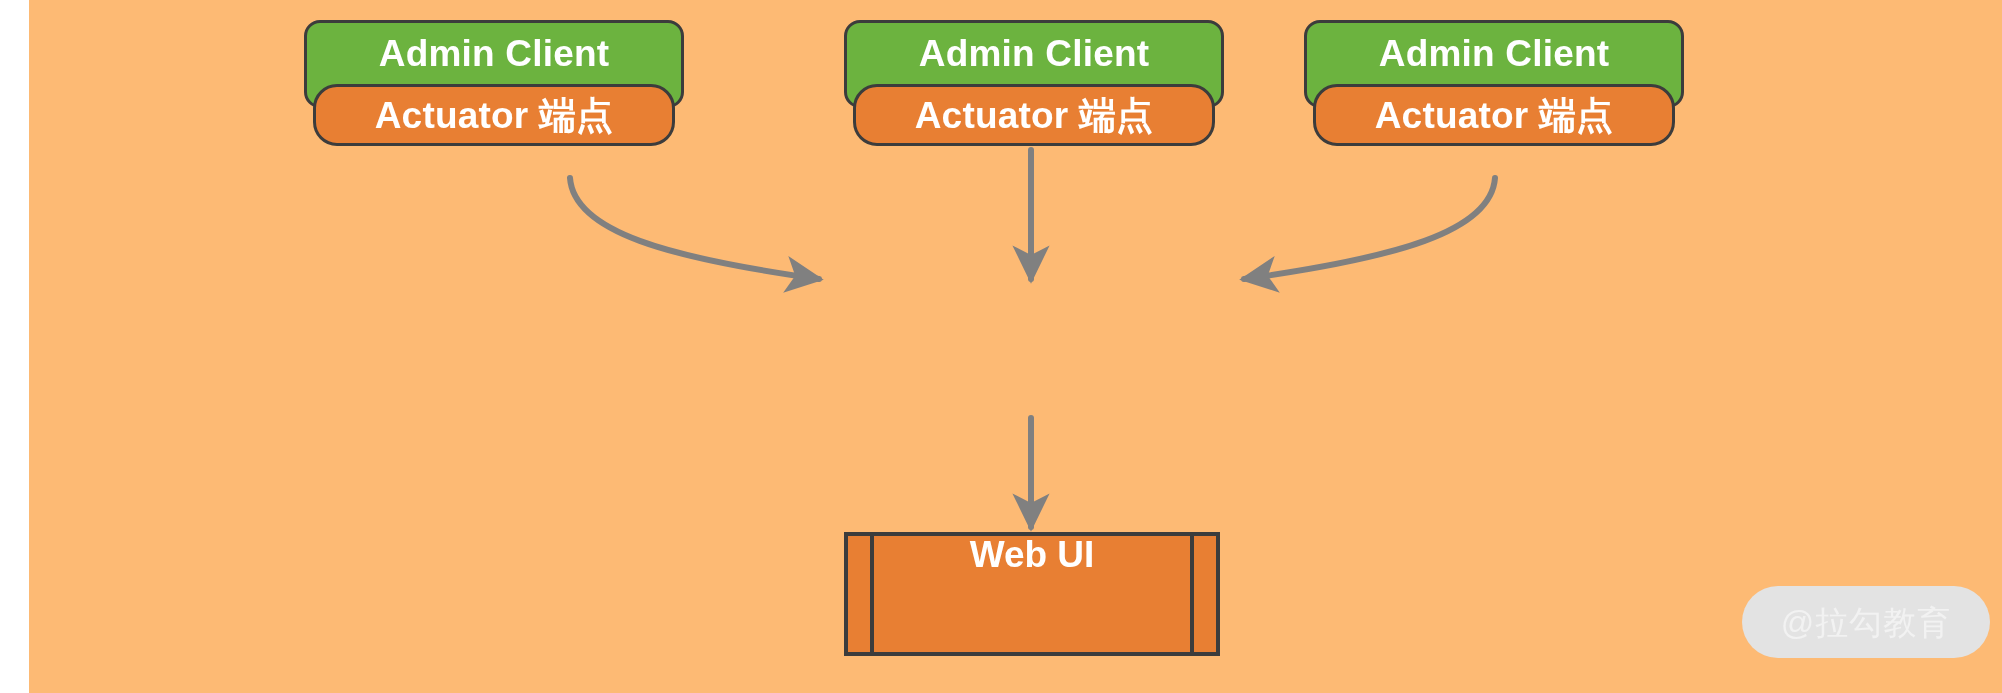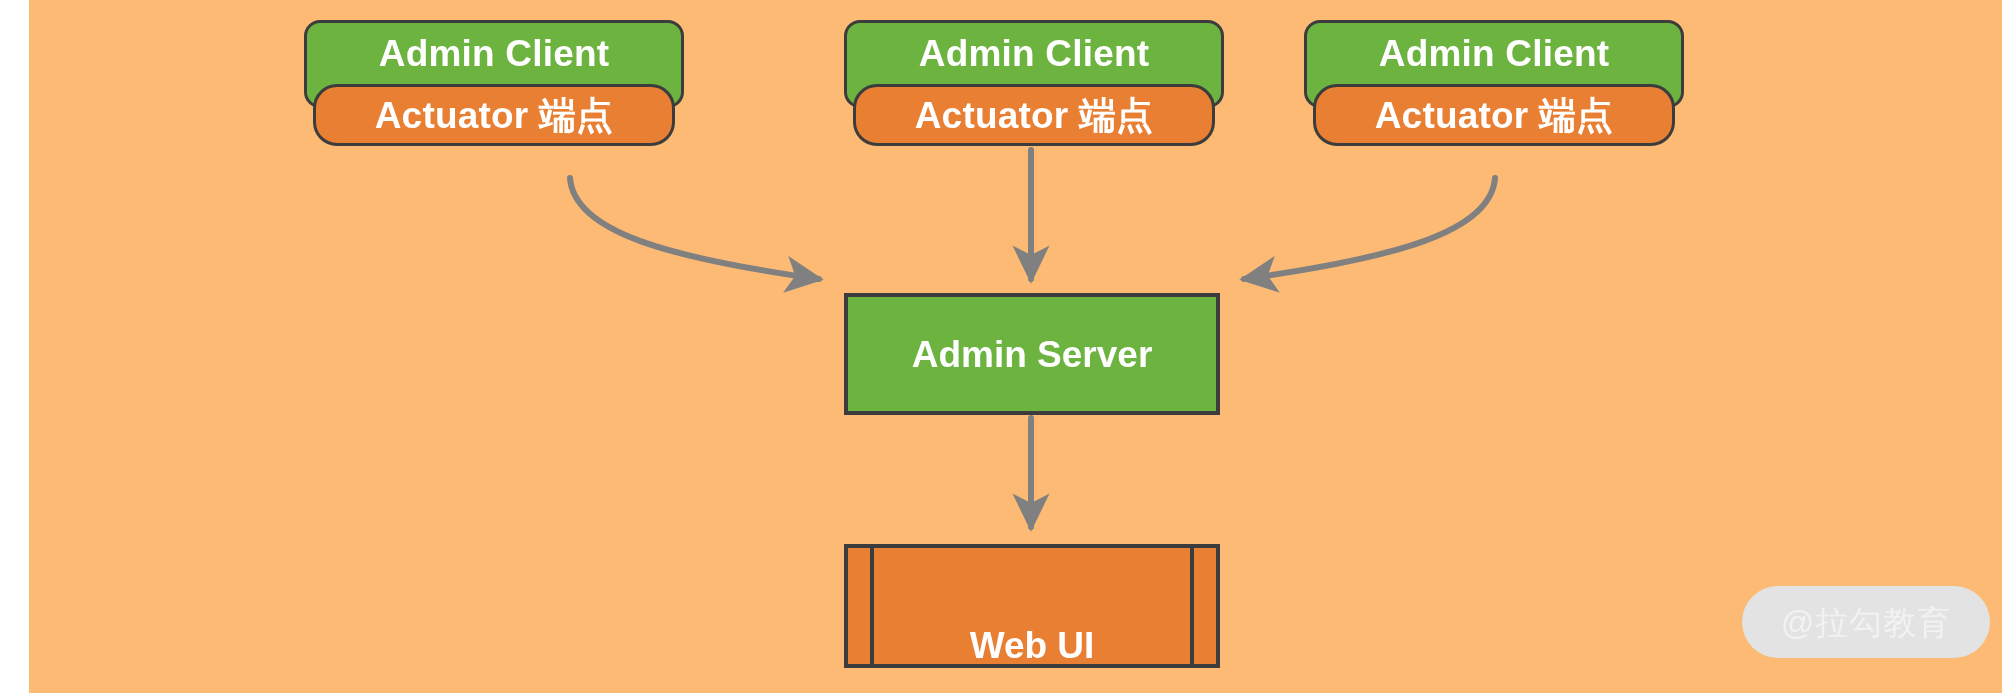--- a/index.html
+++ b/index.html
@@ -98,28 +98,28 @@
     font-size: 37px;
     font-weight: bold;
     white-space: nowrap;
     line-height: 1;
   }
 
   
   #web-ui {
     position: absolute;
     left: 815px;
-    top: 544px;
+    top: 532px;
     width: 376px;
     height: 124px;
     box-sizing: border-box;
     background: #E87F33;
     border: 4px solid #3c3c3c;
     display: flex;
-    align-items: flex-end;
+    align-items: flex-start;
     justify-content: center;
   }
   #web-ui .rail {
     position: absolute;
     top: 0;
     bottom: 0;
     width: 0;
     border-left: 4px solid #3c3c3c;
   }
   #web-ui .rail-left  { left: 22px; }
@@ -197,23 +197,20 @@
 
   <div class="client-card" id="client-3">
     <div class="head">
       <span class="head-label">Admin Client</span>
     </div>
     <div class="sub">
       <span class="sub-label">Actuator 端点</span>
     </div>
   </div>
 
-  <div id="admin-server">
-    <span class="label">Admin Server</span>
-  </div>
 
   <div id="web-ui">
     <span class="rail rail-left"></span>
     <span class="rail rail-right"></span>
     <span class="label">Web UI</span>
   </div>
 
   <div id="watermark">
     <span class="wm-text">@拉勾教育</span>
   </div>

